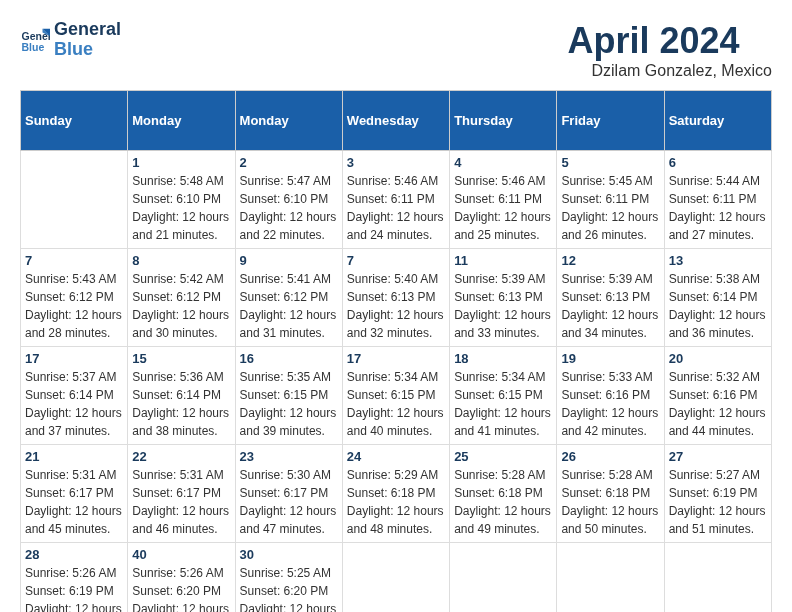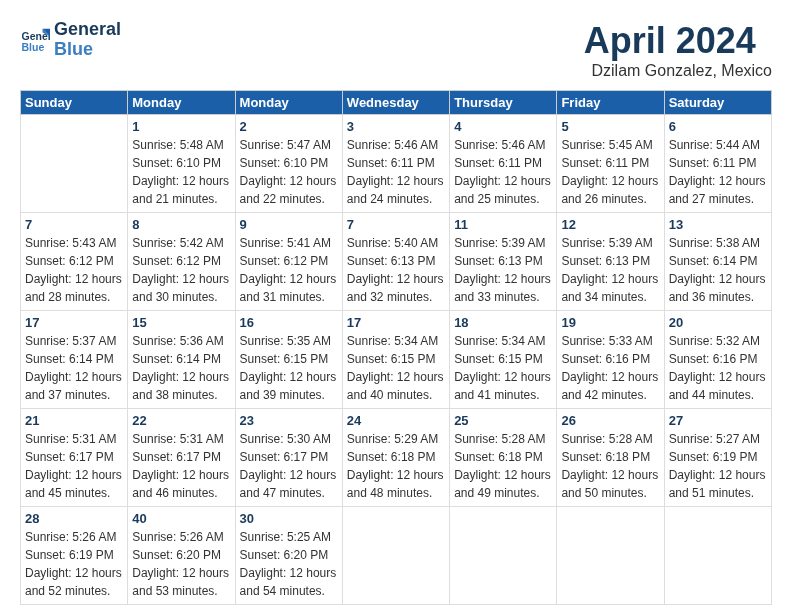--- a/index.html
+++ b/index.html
@@ -25,21 +25,21 @@
       font-size: 18px;
       font-weight: bold;
       color: #1a3a5c;
       line-height: 1.1;
     }
     .logo-icon {
       width: 30px;
       height: 30px;
     }
     .title-block {
-      text-align: center;
+      text-align: left;
     }
     .month-title {
       font-size: 36px;
       font-weight: bold;
       color: #1a3a5c;
     }
     .location {
       font-size: 16px;
       color: #333;
       padding-left: 24px;
@@ -47,21 +47,21 @@
     table {
       width: 100%;
       border-collapse: collapse;
       font-size: 11px;
     }
     thead tr {
       background: #1a5fa8;
       color: #fff;
     }
     thead th {
-      padding: 4px 4px;
+      padding: 22px 4px;
       text-align: left;
       font-size: 13px;
       font-weight: bold;
       border: 1px solid #ccc;
     }
     tbody tr {
       border-bottom: 1px solid #ccc;
     }
     tbody td {
       padding: 4px;

